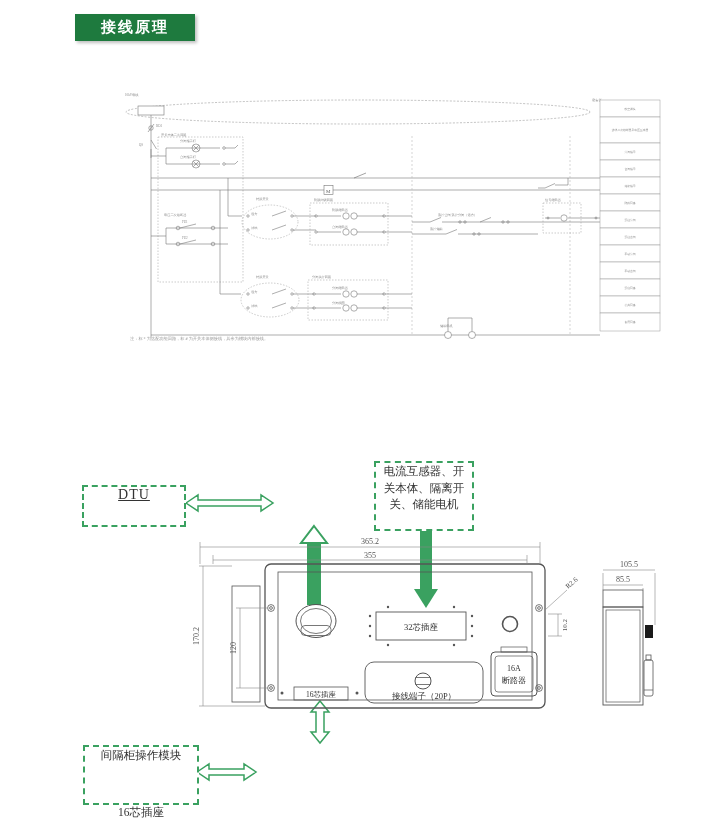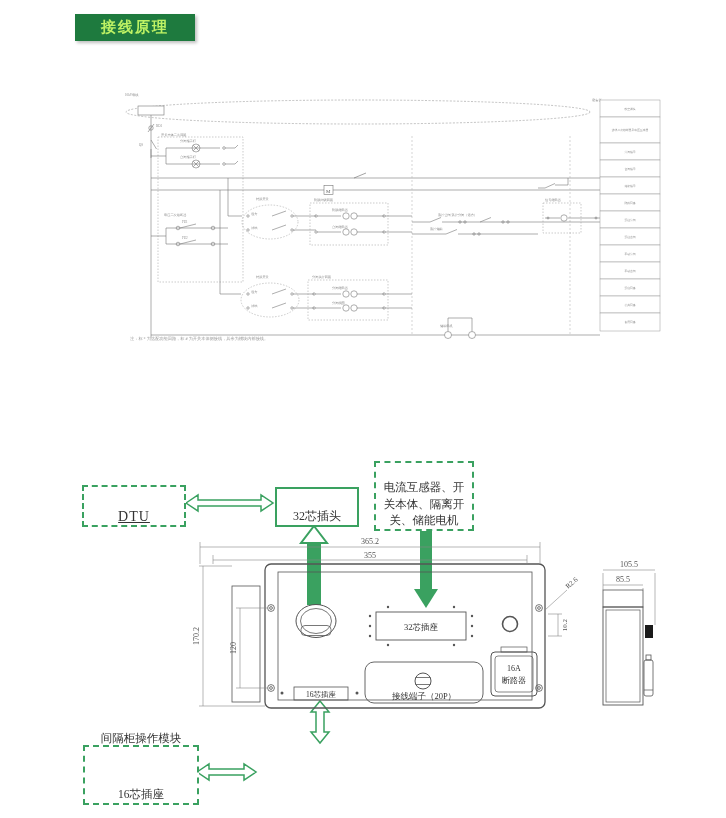--- a/index.html
+++ b/index.html
@@ -1,24 +1,24 @@
 <!DOCTYPE html>
 <html><head>
 <meta charset="utf-8">
 <style>
   html,body{margin:0;padding:0;background:#fff;}
   #page{position:relative;width:726px;height:818px;background:#ffffff;overflow:hidden;
         font-family:"Liberation Serif","DejaVu Serif",serif;}
-  .sec-header{position:absolute;width:120px;height:27px;background:#1e7a3e;color:#bef264;
+  .sec-header{position:absolute;width:120px;height:27px;background:#1e7a3e;color:#ffffff;
       display:flex;align-items:center;justify-content:center;
       font-family:"Liberation Sans","DejaVu Sans",sans-serif;
       font-size:15px;font-weight:bold;letter-spacing:2px;
       box-shadow:2px 2px 3px rgba(0,0,0,0.25);}
   .callout{position:absolute;display:flex;flex-direction:column;align-items:center;
-      justify-content:flex-end;color:#333;text-align:center;background:#fff;}
+      justify-content:flex-start;color:#333;text-align:center;background:#fff;}
   .callout.dashed{border:2px dashed #3aa160;}
   .callout.solid{border:2px solid #3aa160;}
   .callout .ln{font-size:11.5px;line-height:1.45;white-space:nowrap;}
   .dtu-text{font-size:14px;letter-spacing:1px;text-decoration:underline;}
   .plug-text{font-size:12px;}
   svg{position:absolute;overflow:visible;}
   svg text{font-family:"Liberation Serif","DejaVu Serif",serif;}
   .tiny{font-size:3.2px;fill:#8a8a8a;}
   .note{font-size:4.2px;fill:#999;}
   .tbl{font-size:2.8px;fill:#888;}
@@ -310,23 +310,20 @@
       <path d="M533 135 H573 M573 138 V140"></path>
     </g>
     <text class="dim" x="559" y="117" text-anchor="middle">105.5</text>
     <text class="dim" x="553" y="132" text-anchor="middle">85.5</text>
   </svg>
 
   <div class="callout dashed" style="left:82px;top:485px;width:100px;height:38px;">
     <div class="dtu-text">DTU</div>
   </div>
 
-  <div class="callout solid" style="left:275px;top:487px;width:80px;height:36px;">
-    <div class="plug-text">32芯插头</div>
-  </div>
 
   <div class="callout dashed" style="left:374px;top:461px;width:96px;height:66px;">
     <div class="ln">电流互感器、开</div>
     <div class="ln">关本体、隔离开</div>
     <div class="ln">关、储能电机</div>
   </div>
 
   <div class="callout dashed" style="left:83px;top:745px;width:112px;height:56px;gap:40px;">
     <div class="ln">间隔柜操作模块</div>
     <div class="ln">16芯插座</div>

